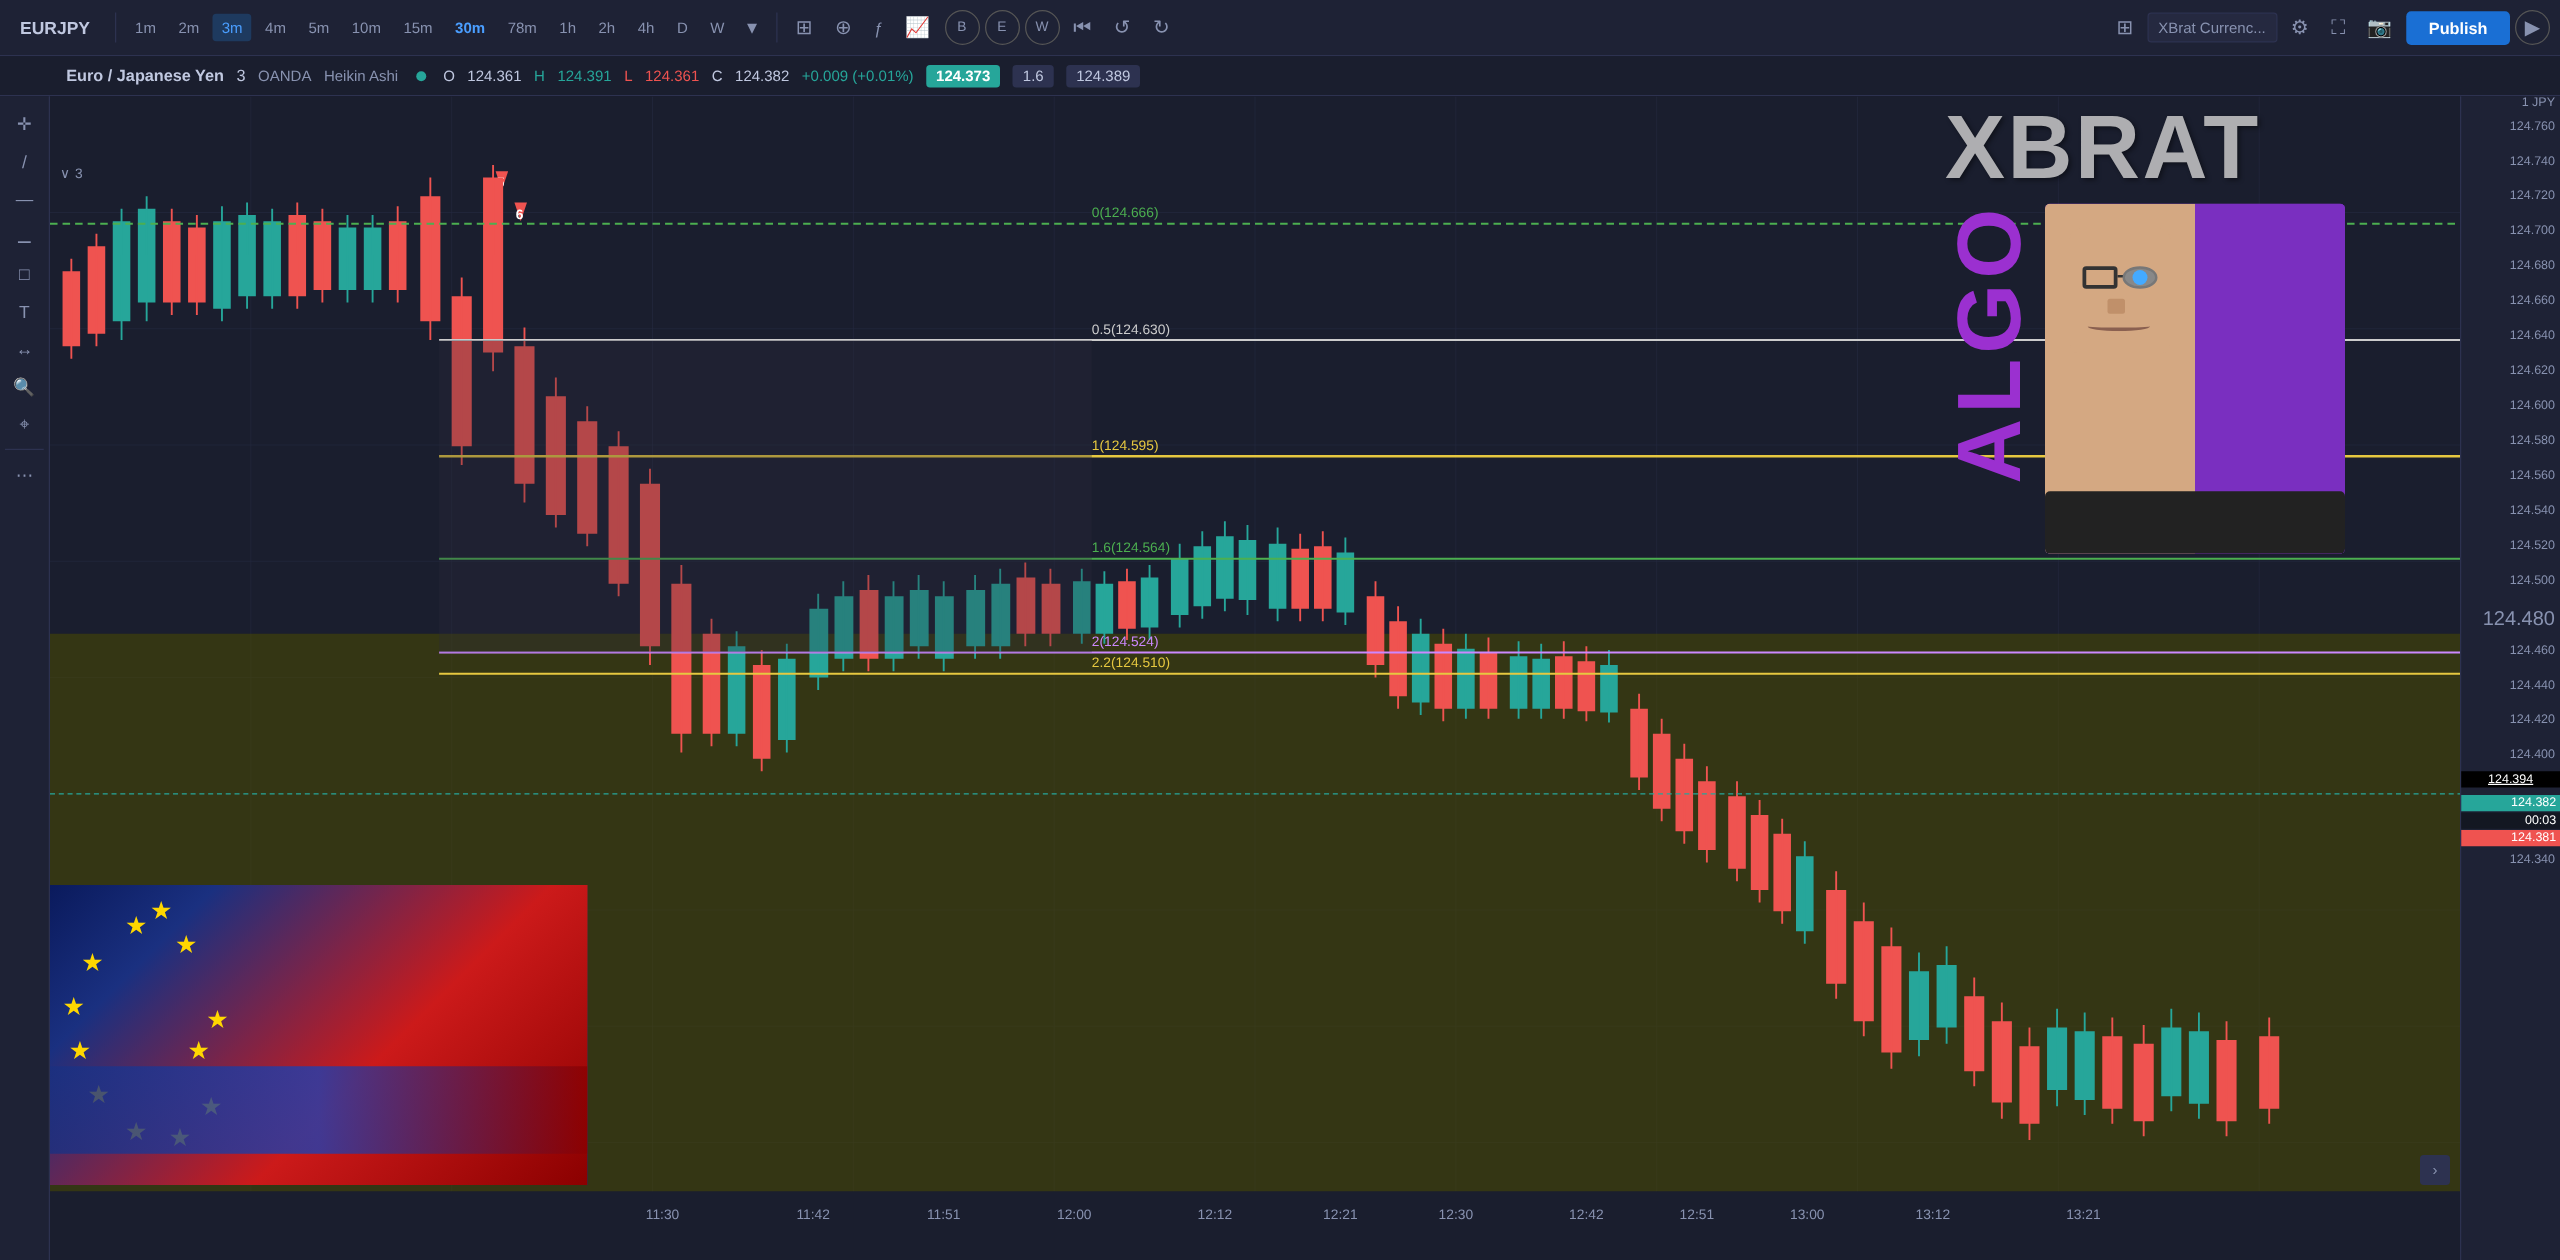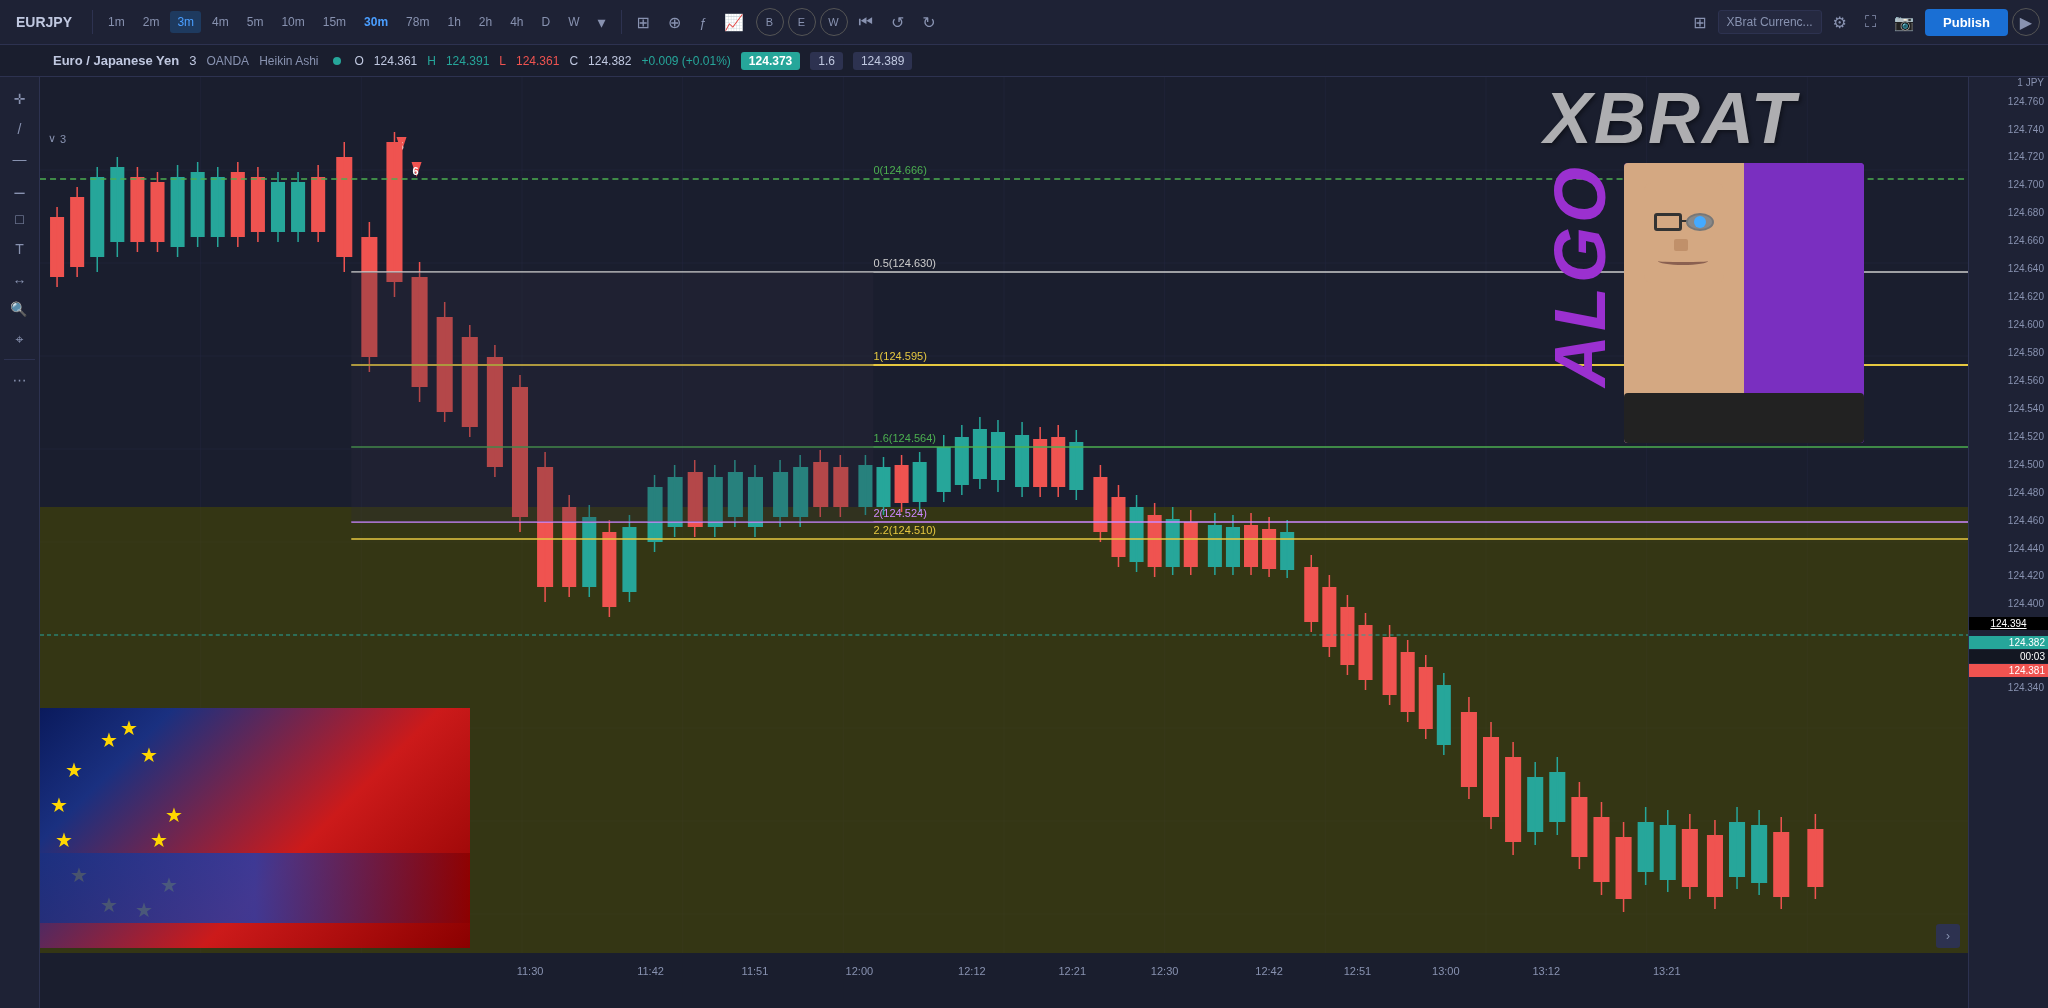--- a/index.html
+++ b/index.html
@@ -228,28 +228,27 @@
       height: 70px;
       background: linear-gradient(90deg, #1a3080 0%, #2040b0 50%, #8b0000 100%);
       z-index: 1;
       opacity: 0.8;
     }
 
     
     #xbrat-logo {
       position: absolute;
       top: 0;
-      right: 84px;
+      right: 72px;
       width: 340px;
       height: 420px;
       z-index: 5;
       display: flex;
       flex-direction: column;
       align-items: flex-start;
-      font-style: italic;
     }
     .xbrat-text {
       font-size: 72px;
       font-weight: 900;
       color: #c8c8c8;
       opacity: 0.85;
       letter-spacing: 2px;
       text-shadow: 2px 2px 4px rgba(0,0,0,0.5);
     }
     .algo-purple {
@@ -781,21 +780,21 @@
     <div style="position:absolute;top:14%;right:4px;font-size:10px;color:#8892b0;">124.680</div>
     <div style="position:absolute;top:17%;right:4px;font-size:10px;color:#8892b0;">124.660</div>
     <div style="position:absolute;top:20%;right:4px;font-size:10px;color:#8892b0;">124.640</div>
     <div style="position:absolute;top:23%;right:4px;font-size:10px;color:#8892b0;margin-left:40px;">124.620</div>
     <div style="position:absolute;top:26%;right:4px;font-size:10px;color:#8892b0;">124.600</div>
     <div style="position:absolute;top:29%;right:4px;font-size:10px;color:#8892b0;">124.580</div>
     <div style="position:absolute;top:32%;right:4px;font-size:10px;color:#8892b0;">124.560</div>
     <div style="position:absolute;top:35%;right:4px;font-size:10px;color:#8892b0;">124.540</div>
     <div style="position:absolute;top:38%;right:4px;font-size:10px;color:#8892b0;">124.520</div>
     <div style="position:absolute;top:41%;right:4px;font-size:10px;color:#8892b0;">124.500</div>
-    <div style="position:absolute;top:44%;right:4px;font-size:10px;color:#8892b0;">124.480</div>
+    <div style="position:absolute;top:44%;right:4px;font-size:16px;color:#8892b0;">124.480</div>
     <div style="position:absolute;top:47%;right:4px;font-size:10px;color:#8892b0;">124.460</div>
     <div style="position:absolute;top:50%;right:4px;font-size:10px;color:#8892b0;">124.440</div>
     <div style="position:absolute;top:53%;right:4px;font-size:10px;color:#8892b0;">124.420</div>
     <div style="position:absolute;top:56%;right:4px;font-size:10px;color:#8892b0;">124.400</div>
     <div style="position:absolute;top:58%;right:0;left:0;font-size:10px;color:#fff;background:#000000;padding:1px 3px;text-align:center;text-decoration:underline;">124.394</div>
     <div style="position:absolute;top:60%;right:0;left:0;font-size:10px;color:#fff;background:#26a69a;padding:1px 3px;text-align:right;">124.382</div>
     <div style="position:absolute;top:61.5%;right:0;left:0;font-size:10px;color:#fff;background:#131722;padding:1px 3px;text-align:right;">00:03</div>
     <div style="position:absolute;top:63%;right:0;left:0;font-size:10px;color:#fff;background:#ef5350;padding:1px 3px;text-align:right;">124.381</div>
     <div style="position:absolute;top:65%;right:4px;font-size:10px;color:#8892b0;">124.340</div>
 

